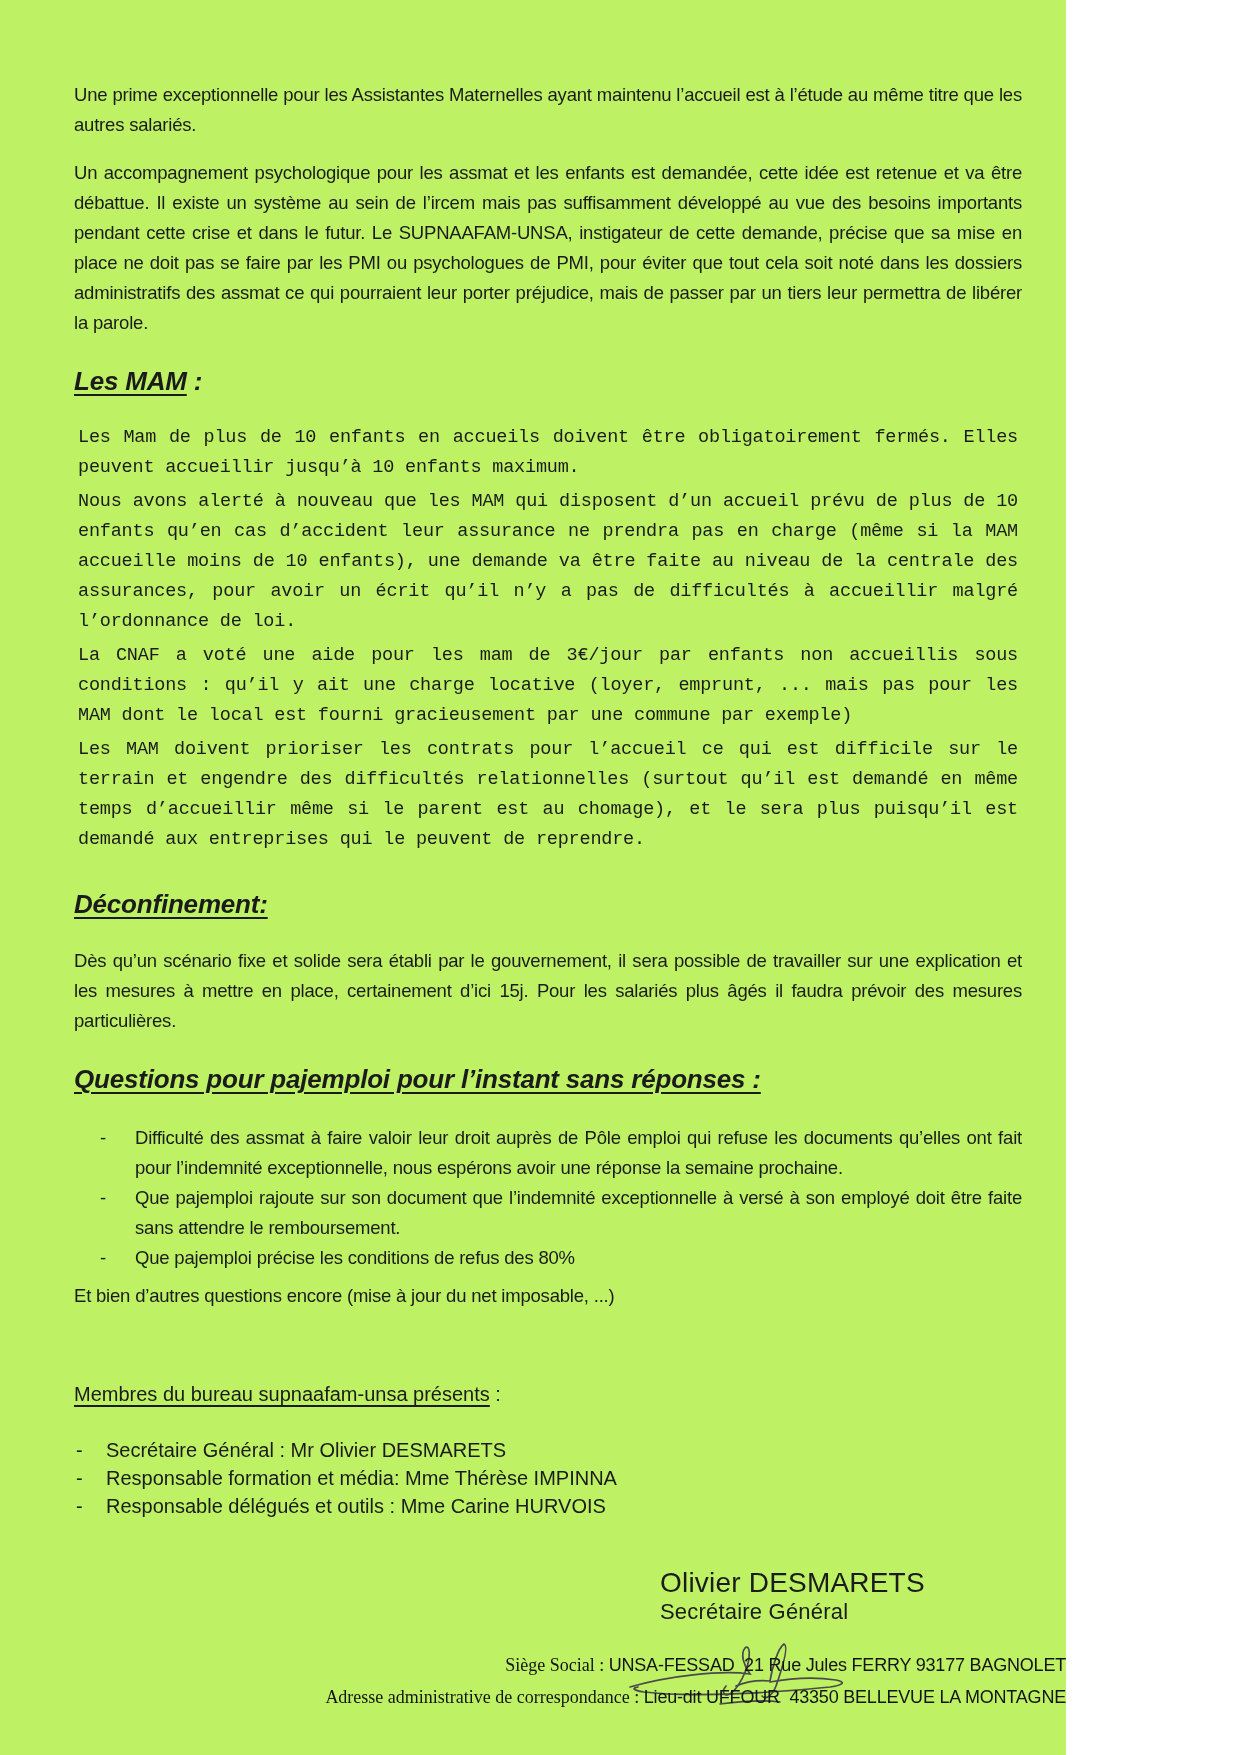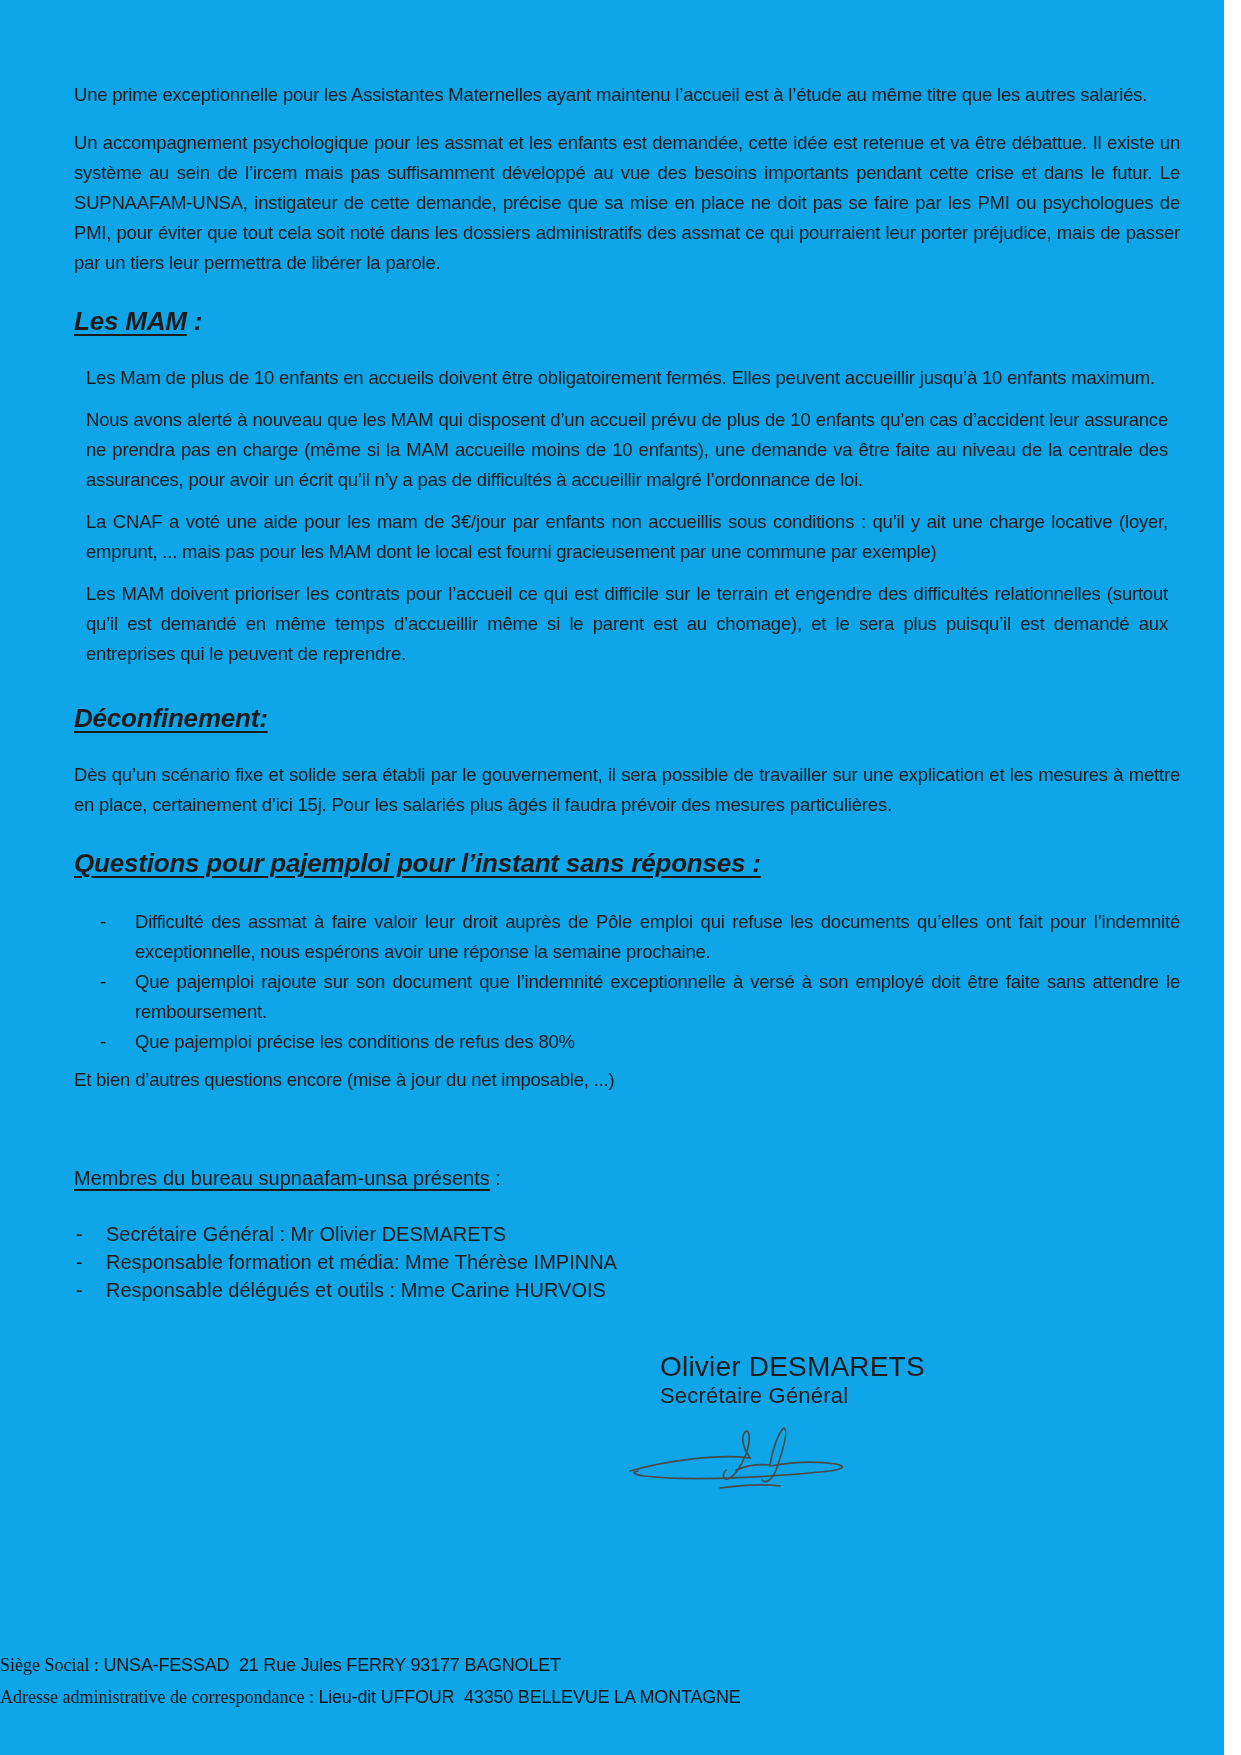--- a/index.html
+++ b/index.html
@@ -2,24 +2,24 @@
 <html lang="fr"><head>
 <meta charset="utf-8">
 <style>
   html, body {
     margin: 0;
     padding: 0;
     background: #ffffff;
   }
   .page {
     position: relative;
-    width: 1224px;
+    width: 1066px;
     height: 1755px;
     box-sizing: border-box;
-    background: #0ea5e9;
+    background: #bef264;
     padding: 80px 44px 0 74px;
     font-family: "Liberation Sans", sans-serif;
     color: #1b1b1b;
     overflow: hidden;
   }
   .body-text {
     font-size: 18.5px;
     line-height: 30px;
     letter-spacing: -0.2px;
     text-align: justify;
@@ -31,21 +31,21 @@
     font-weight: bold;
     font-style: italic;
     letter-spacing: -0.2px;
     margin: 28px 0 26px;
   }
   .u {
     text-decoration: underline;
     text-underline-offset: 4px;
     text-decoration-thickness: 1.5px;
   }
-  .mam-p { margin: 12px; }
+  .mam-p { margin: 4px; font-family: Liberation Mono, monospace; }
   .deconf-heading { margin-top: 34px; margin-bottom: 26px; }
   .questions-heading { margin-bottom: 28px; }
   .dash-list {
     list-style: none;
     margin: 0;
     padding: 0;
   }
   .dash-list li {
     display: flex;
     font-size: 18.5px;
@@ -99,21 +99,21 @@
     display: block;
     margin: 14px 0 0 -36px;
     width: 240px;
     height: 72px;
   }
   .footer {
     position: absolute;
     left: 0;
     right: 0;
     bottom: 42px;
-    text-align: left;
+    text-align: right;
     font-size: 18px;
     line-height: 32px;
     color: #141414;
   }
   .footer .label {
     font-family: "Liberation Serif", serif;
     white-space: pre-wrap;
   }
   .footer .value {
     font-family: "Liberation Sans", sans-serif;

